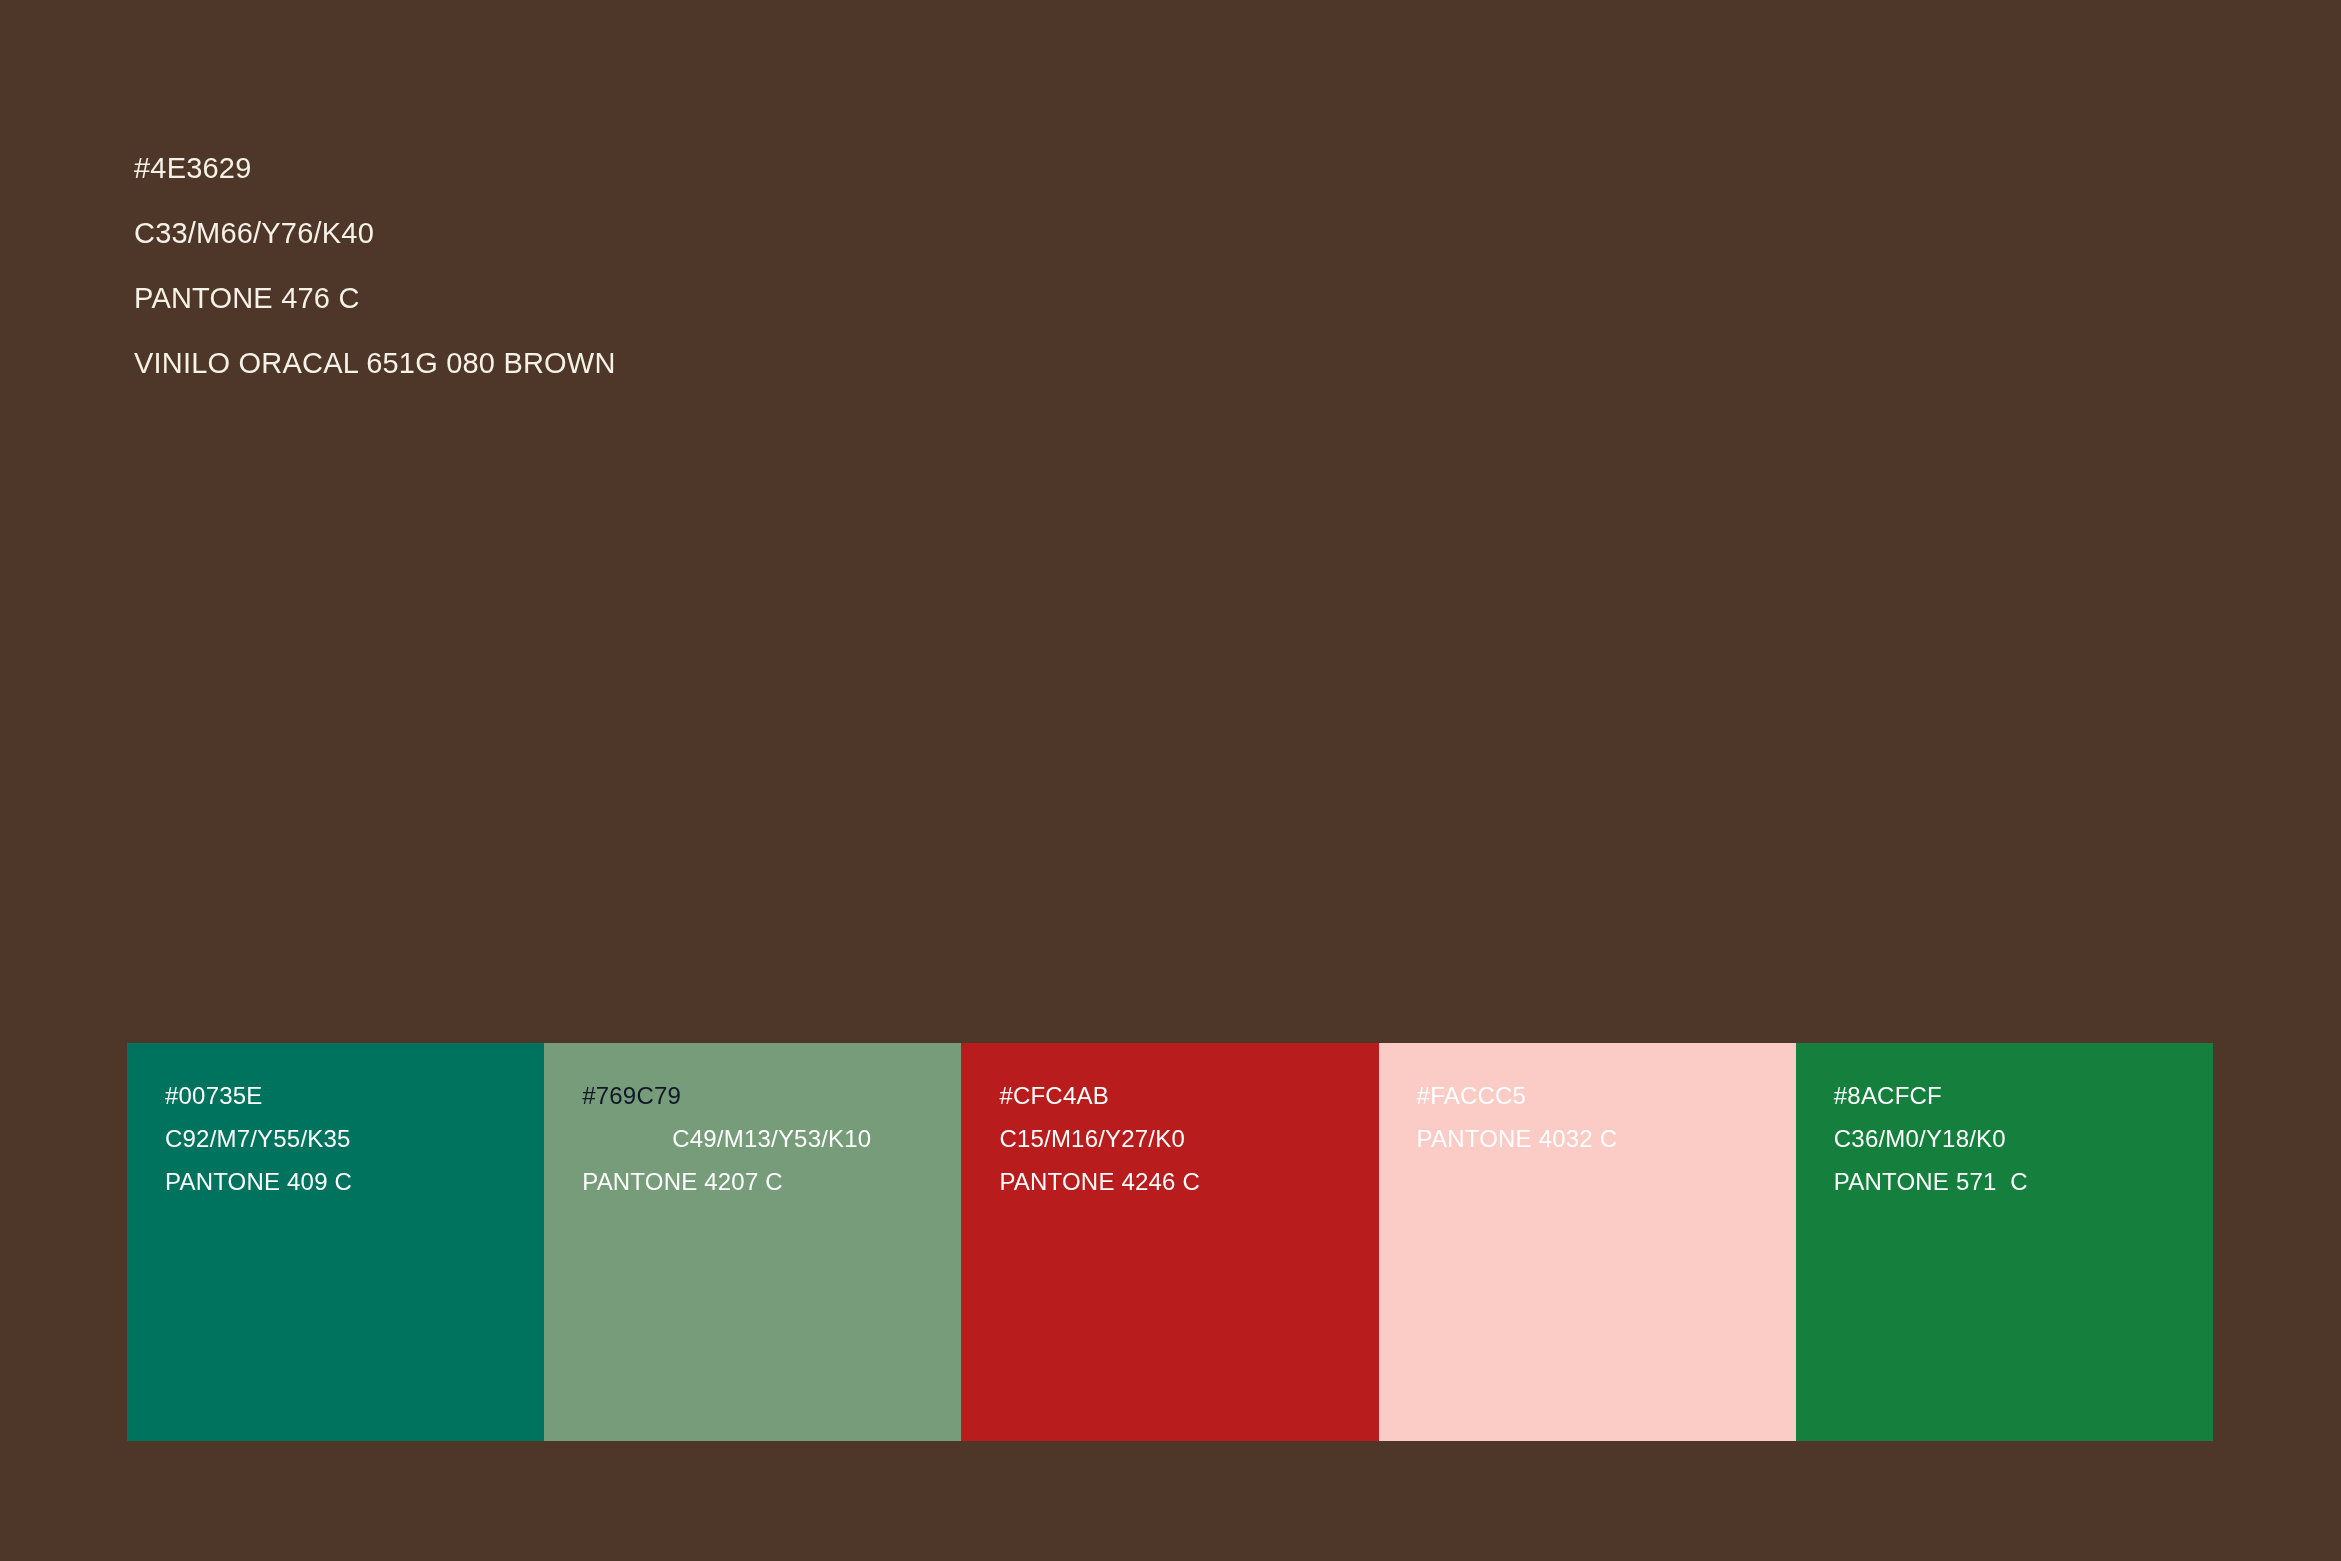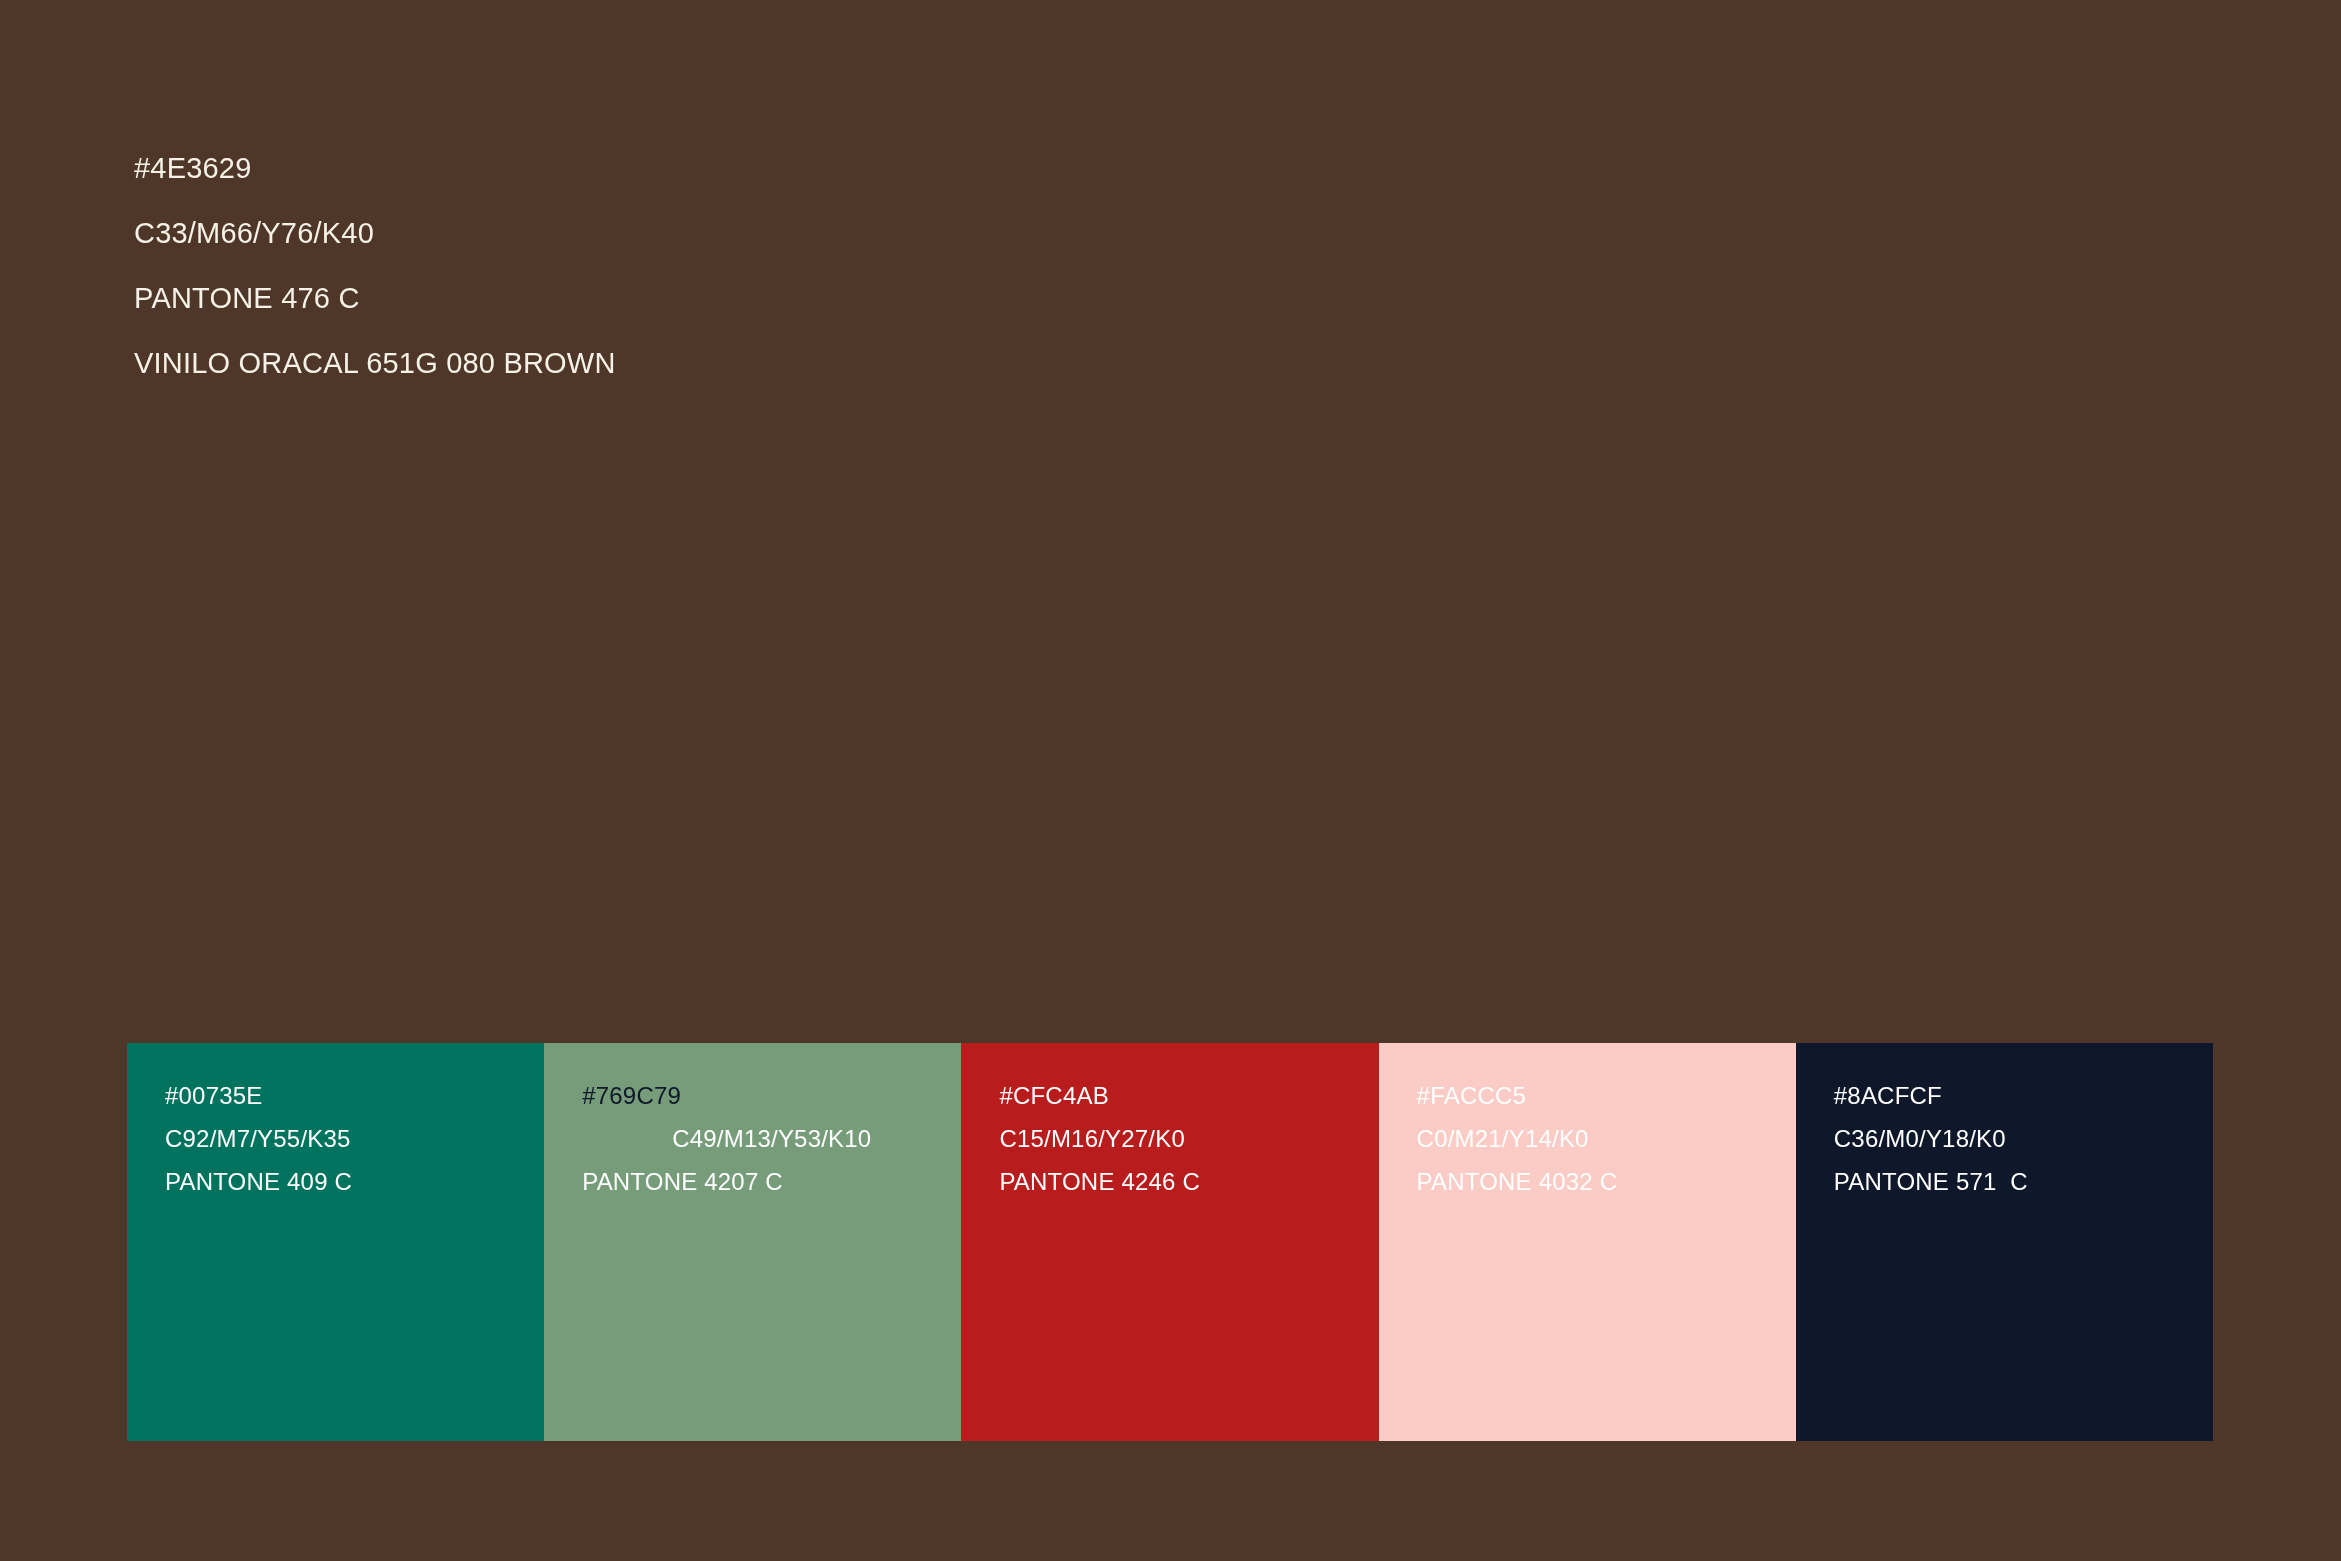--- a/index.html
+++ b/index.html
@@ -86,25 +86,24 @@
     </div>
 
     <div class="swatch" style="background: #b91c1c;">
       <div class="spec-line" style="color: rgb(255, 255, 255);">#CFC4AB</div>
       <div class="spec-line" style="color: rgb(255, 255, 255);">C15/M16/Y27/K0</div>
       <div class="spec-line" style="color: rgb(255, 255, 255);">PANTONE 4246 C</div>
     </div>
 
     <div class="swatch" style="background: rgb(250, 204, 197);">
       <div class="spec-line" style="color: rgb(255, 255, 255);">#FACCC5</div>
-      <div class="spec-line" style="color: rgb(255, 255, 255);">C0/M21/Y14/K0</div>
       <div class="spec-line" style="color: rgb(255, 255, 255);">PANTONE 4032 C</div>
     </div>
 
-    <div class="swatch" style="background: #0f172a;">
+    <div class="swatch" style="background: #15803d;">
       <div class="spec-line" style="color: rgb(255, 255, 255);">#8ACFCF</div>
       <div class="spec-line" style="color: rgb(255, 255, 255);">C36/M0/Y18/K0</div>
       <div class="spec-line" style="color: rgb(255, 255, 255);">PANTONE 571  C</div>
     </div>
 
   </div>
 </div>
 
 
 </body></html>

